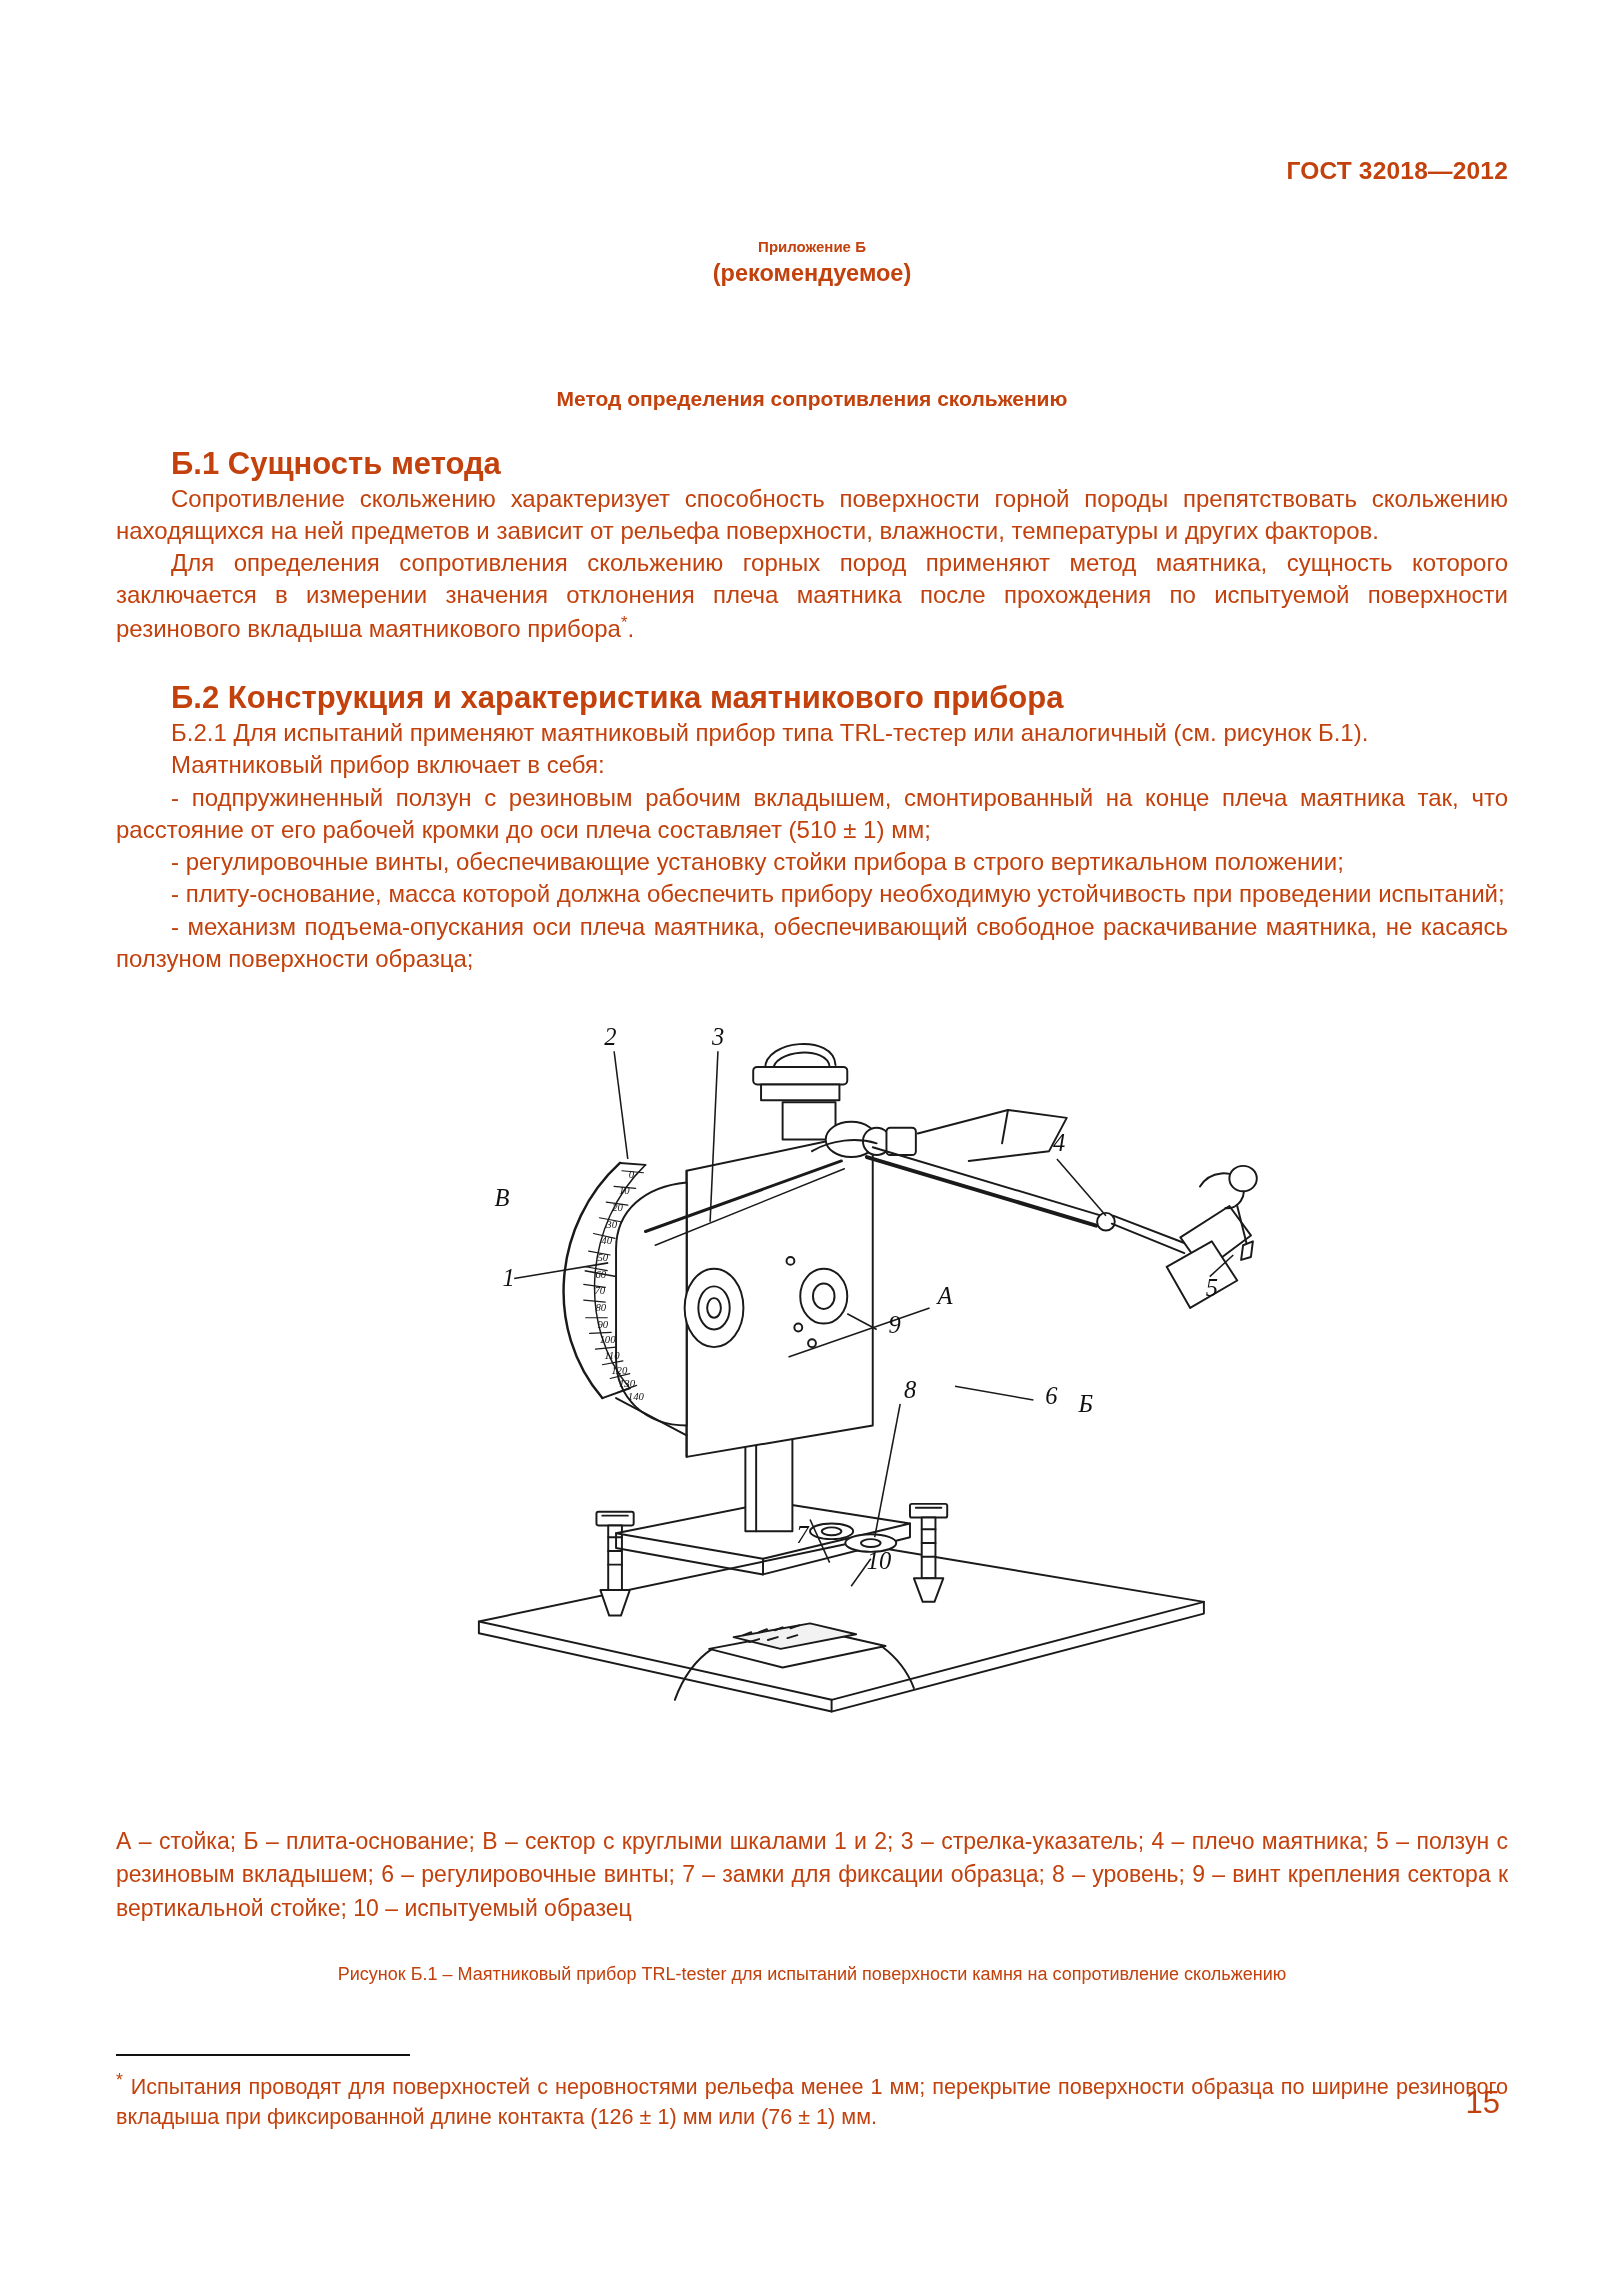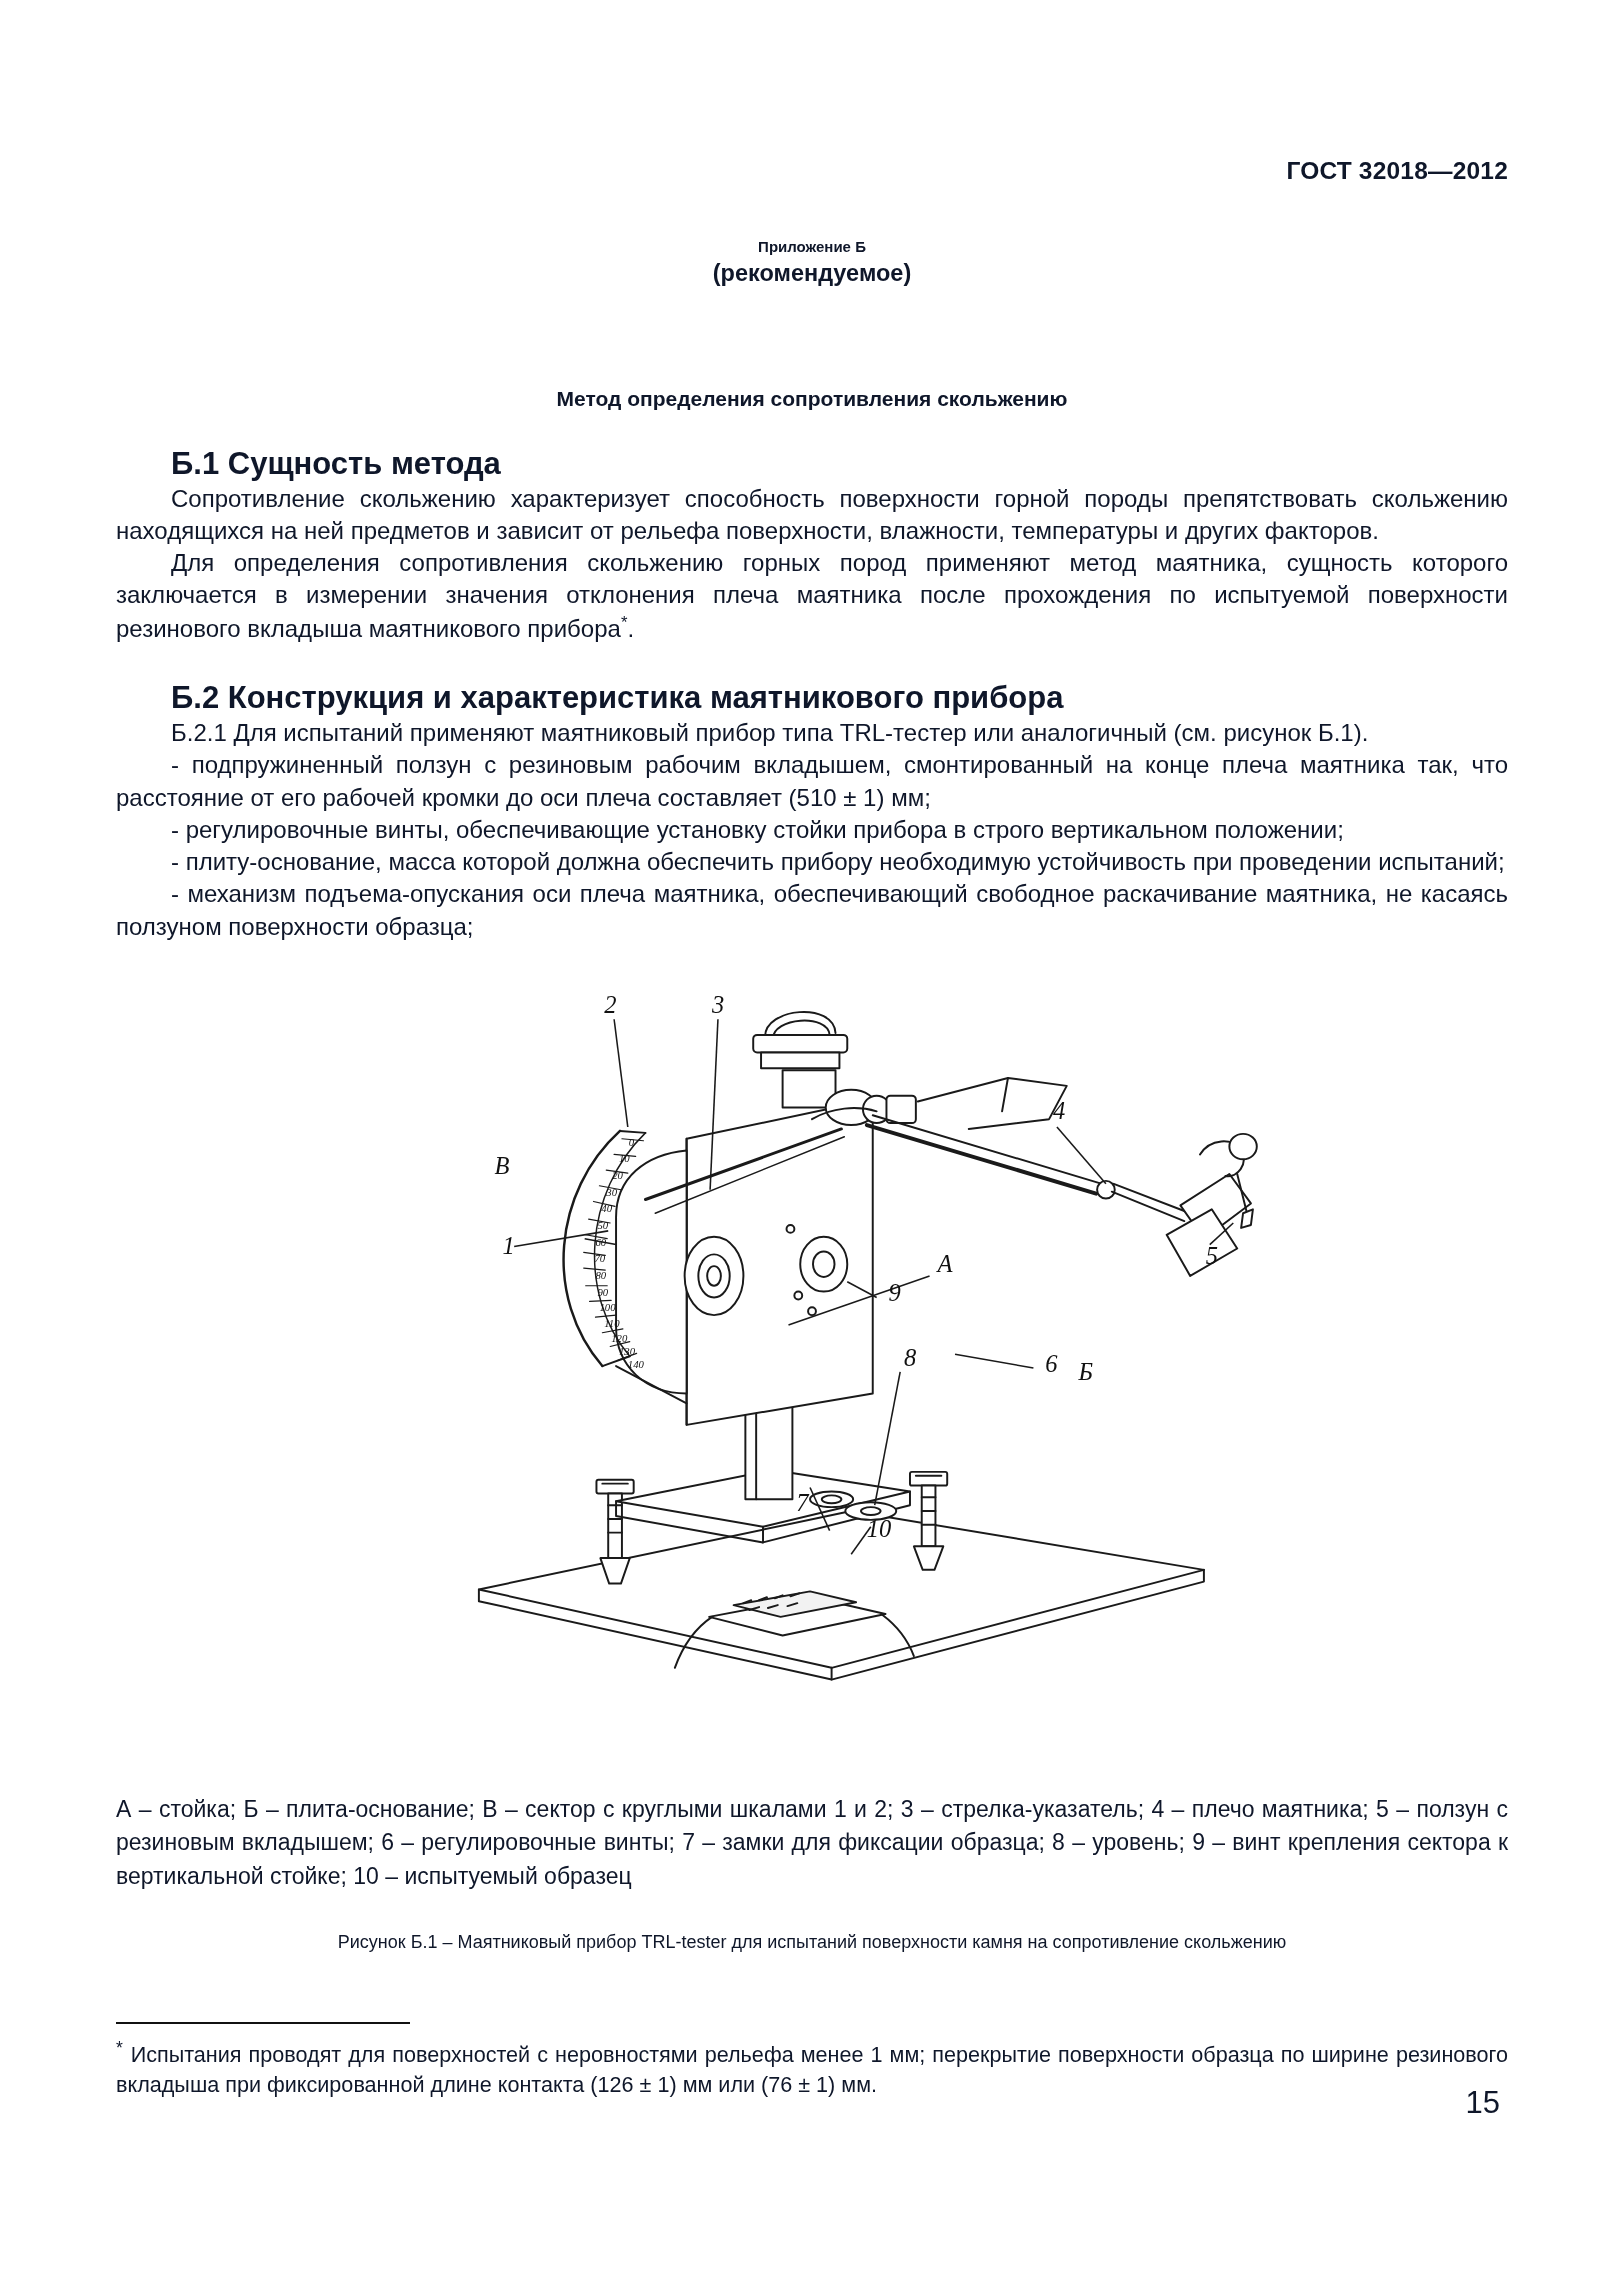--- a/index.html
+++ b/index.html
@@ -6,21 +6,21 @@
     margin: 0;
     padding: 0;
     background: #ffffff;
   }
   .page {
     position: relative;
     width: 1620px;
     height: 2205px;
     background: #ffffff;
     font-family: "Liberation Sans", sans-serif;
-    color: #0f172a;
+    color: #c2410c;
     overflow: hidden;
   }
   .content {
     position: absolute;
     left: 116px;
     top: 0;
     width: 1392px;
   }
   .header-std {
     text-align: right;
@@ -142,20 +142,21 @@
 
     <div class="sec-head">Б.1 Сущность метода</div>
     <div class="blk">
       <p class="body indent">Сопротивление скольжению характеризует способность поверхности горной породы препятствовать скольжению находящихся на ней предметов и зависит от рельефа поверхности, влажности, температуры и других факторов.</p>
       <p class="body indent"><span>Для определения сопротивления скольжению горных пород применяют метод маятника, сущность которого заключается в измерении значения отклонения плеча маятника после прохождения по испытуемой поверхности резинового вкладыша маятникового прибора</span><span class="sup">*</span>.</p>
     </div>
 
     <div class="sec-head">Б.2 Конструкция и характеристика маятникового прибора</div>
     <div class="blk">
       <p class="body indent">Б.2.1 Для испытаний применяют маятниковый прибор типа TRL-тестер или аналогичный (см. рисунок Б.1).</p>
+      <p class="body indent">Маятниковый прибор включает в себя:</p>
       <p class="body indent">- подпружиненный ползун с резиновым рабочим вкладышем, смонтированный на конце плеча маятника так, что расстояние от его рабочей кромки до оси плеча составляет (510 ± 1) мм;</p>
       <p class="body indent">- регулировочные винты, обеспечивающие установку стойки прибора в строго вертикальном положении;</p>
       <p class="body indent">- плиту-основание, масса которой должна обеспечить прибору необходимую устойчивость при проведении испытаний;</p>
       <p class="body indent">- механизм подъема-опускания оси плеча маятника, обеспечивающий   свободное раскачивание маятника, не касаясь ползуном поверхности образца;</p>
     </div>
 
     <div class="figure-wrap">
       <svg class="fig-svg" width="980" height="774" viewBox="0 0 1000 790">
         <g fill="none" stroke="#1a1a1a" stroke-width="2" stroke-linecap="round" stroke-linejoin="round">
 

